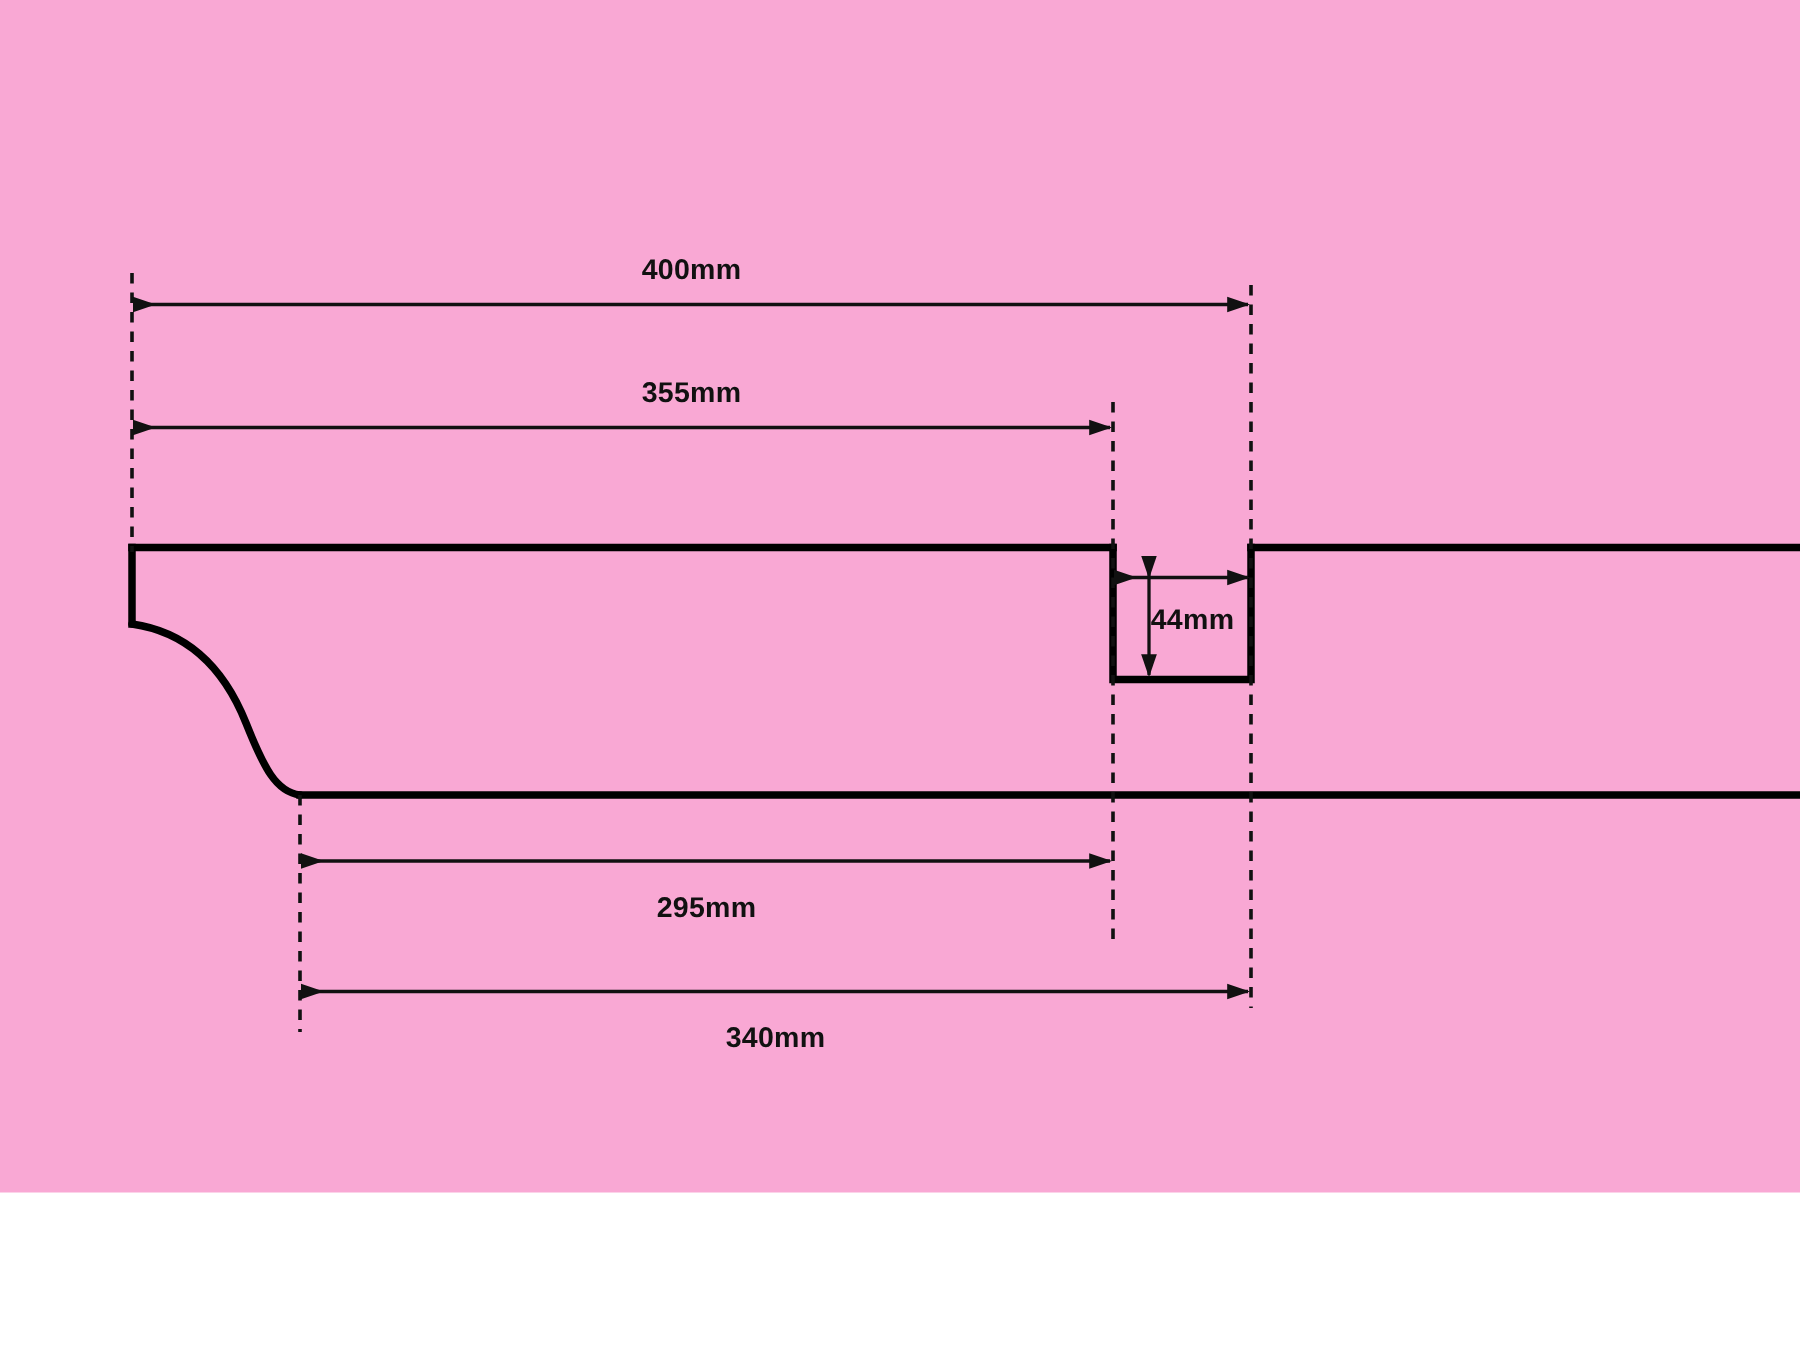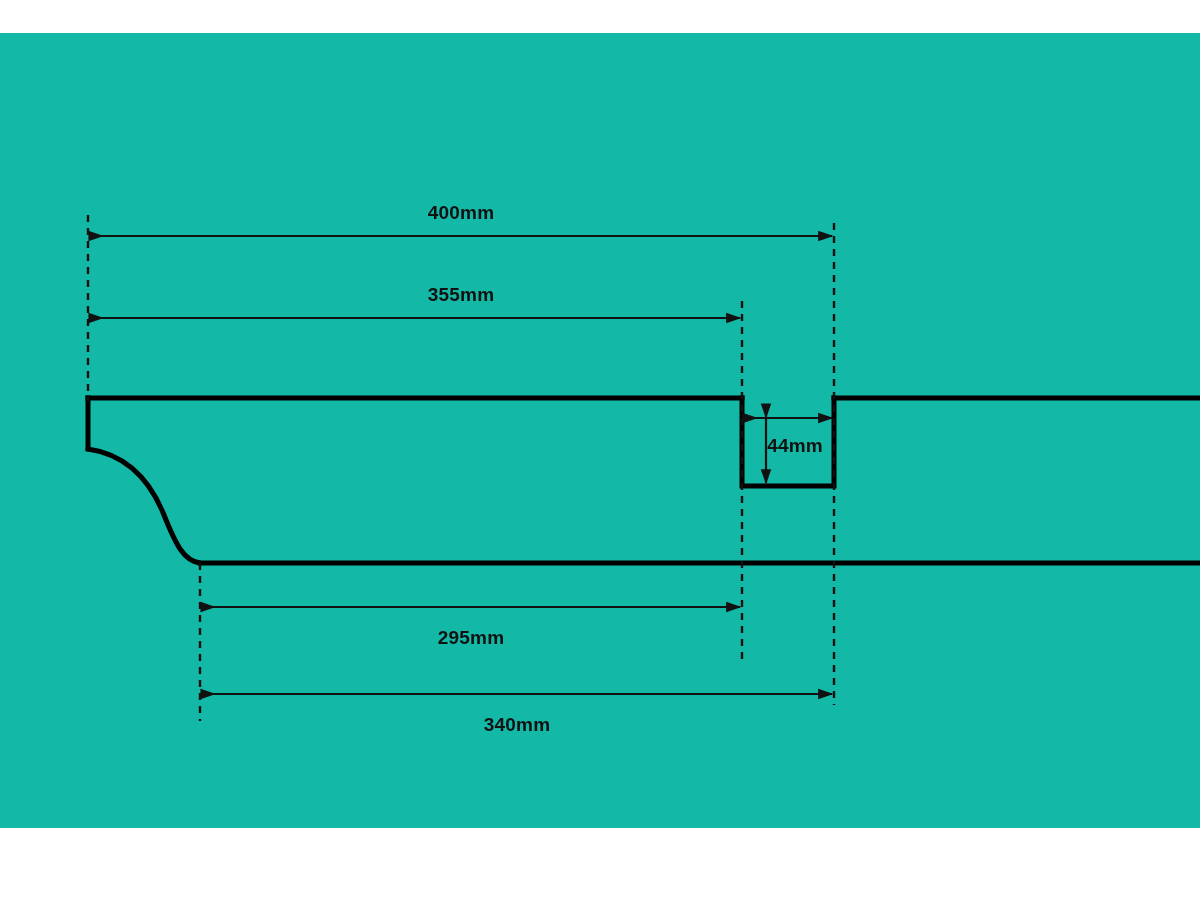--- a/index.html
+++ b/index.html
@@ -11,22 +11,21 @@
   body {
     width: 1200px;
     height: 900px;
     font-family: "Liberation Sans", "DejaVu Sans", sans-serif;
     overflow: hidden;
   }
   #drawing-root {
     position: relative;
     width: 1200px;
     height: 795px;
-    background: #14b8a6;
-    margin-top: 33px;
+    background: #f9a8d4;
   }
   svg#profile-svg {
     display: block;
     width: 1200px;
     height: 900px;
   }
   .dim-text {
     font-family: "Liberation Sans", "DejaVu Sans", sans-serif;
     font-size: 19px;
     font-weight: bold;

